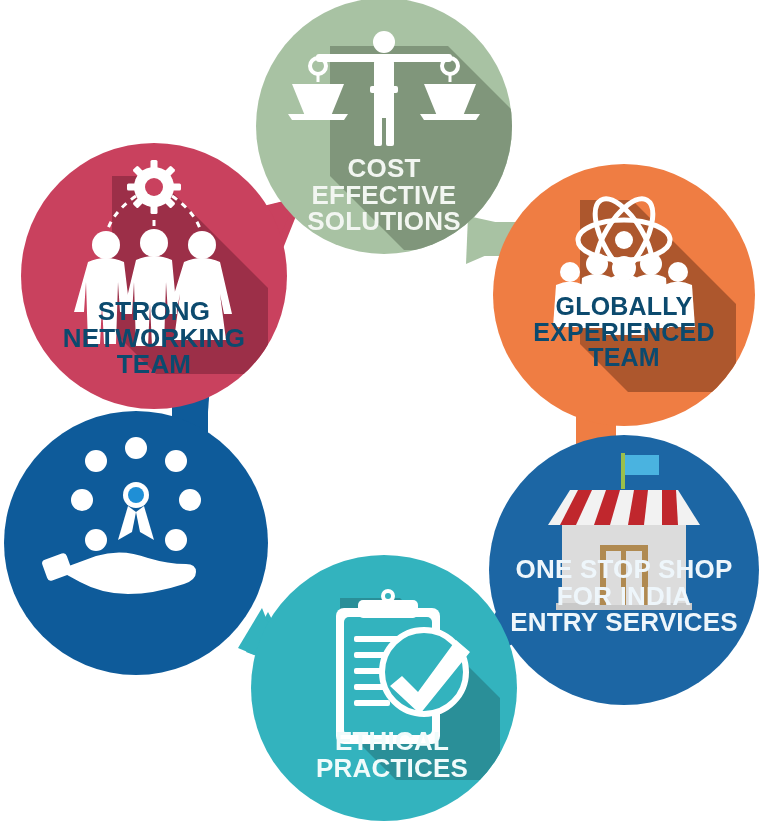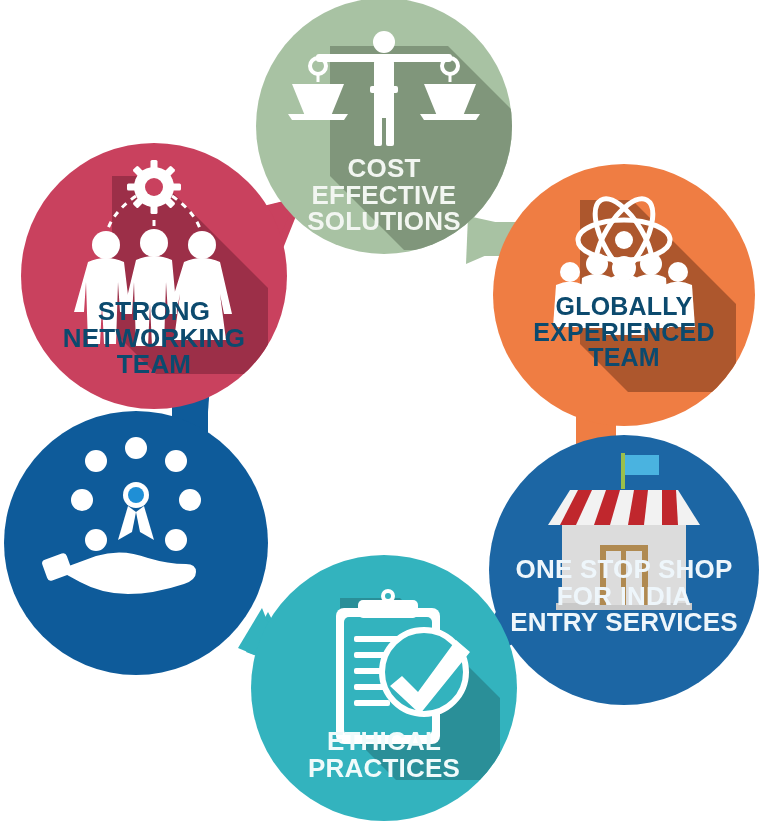--- a/index.html
+++ b/index.html
@@ -270,17 +270,17 @@
 TEAM</div>
 
   <div class="node-label lbl-orange" style="left:504px;top:294px;width:240px;">GLOBALLY
 EXPERIENCED
 TEAM</div>
 
   <div class="node-label lbl-blue" style="left:500px;top:556px;width:248px;">ONE STOP SHOP
 FOR INDIA
 ENTRY SERVICES</div>
 
-  <div class="node-label lbl-teal" style="left:284px;top:728px;width:200px;">ETHICAL
+  <div class="node-label lbl-teal" style="left:292px;top:728px;width:200px;">ETHICAL
 PRACTICES</div>
 
 
 </div>
 
 </body></html>

